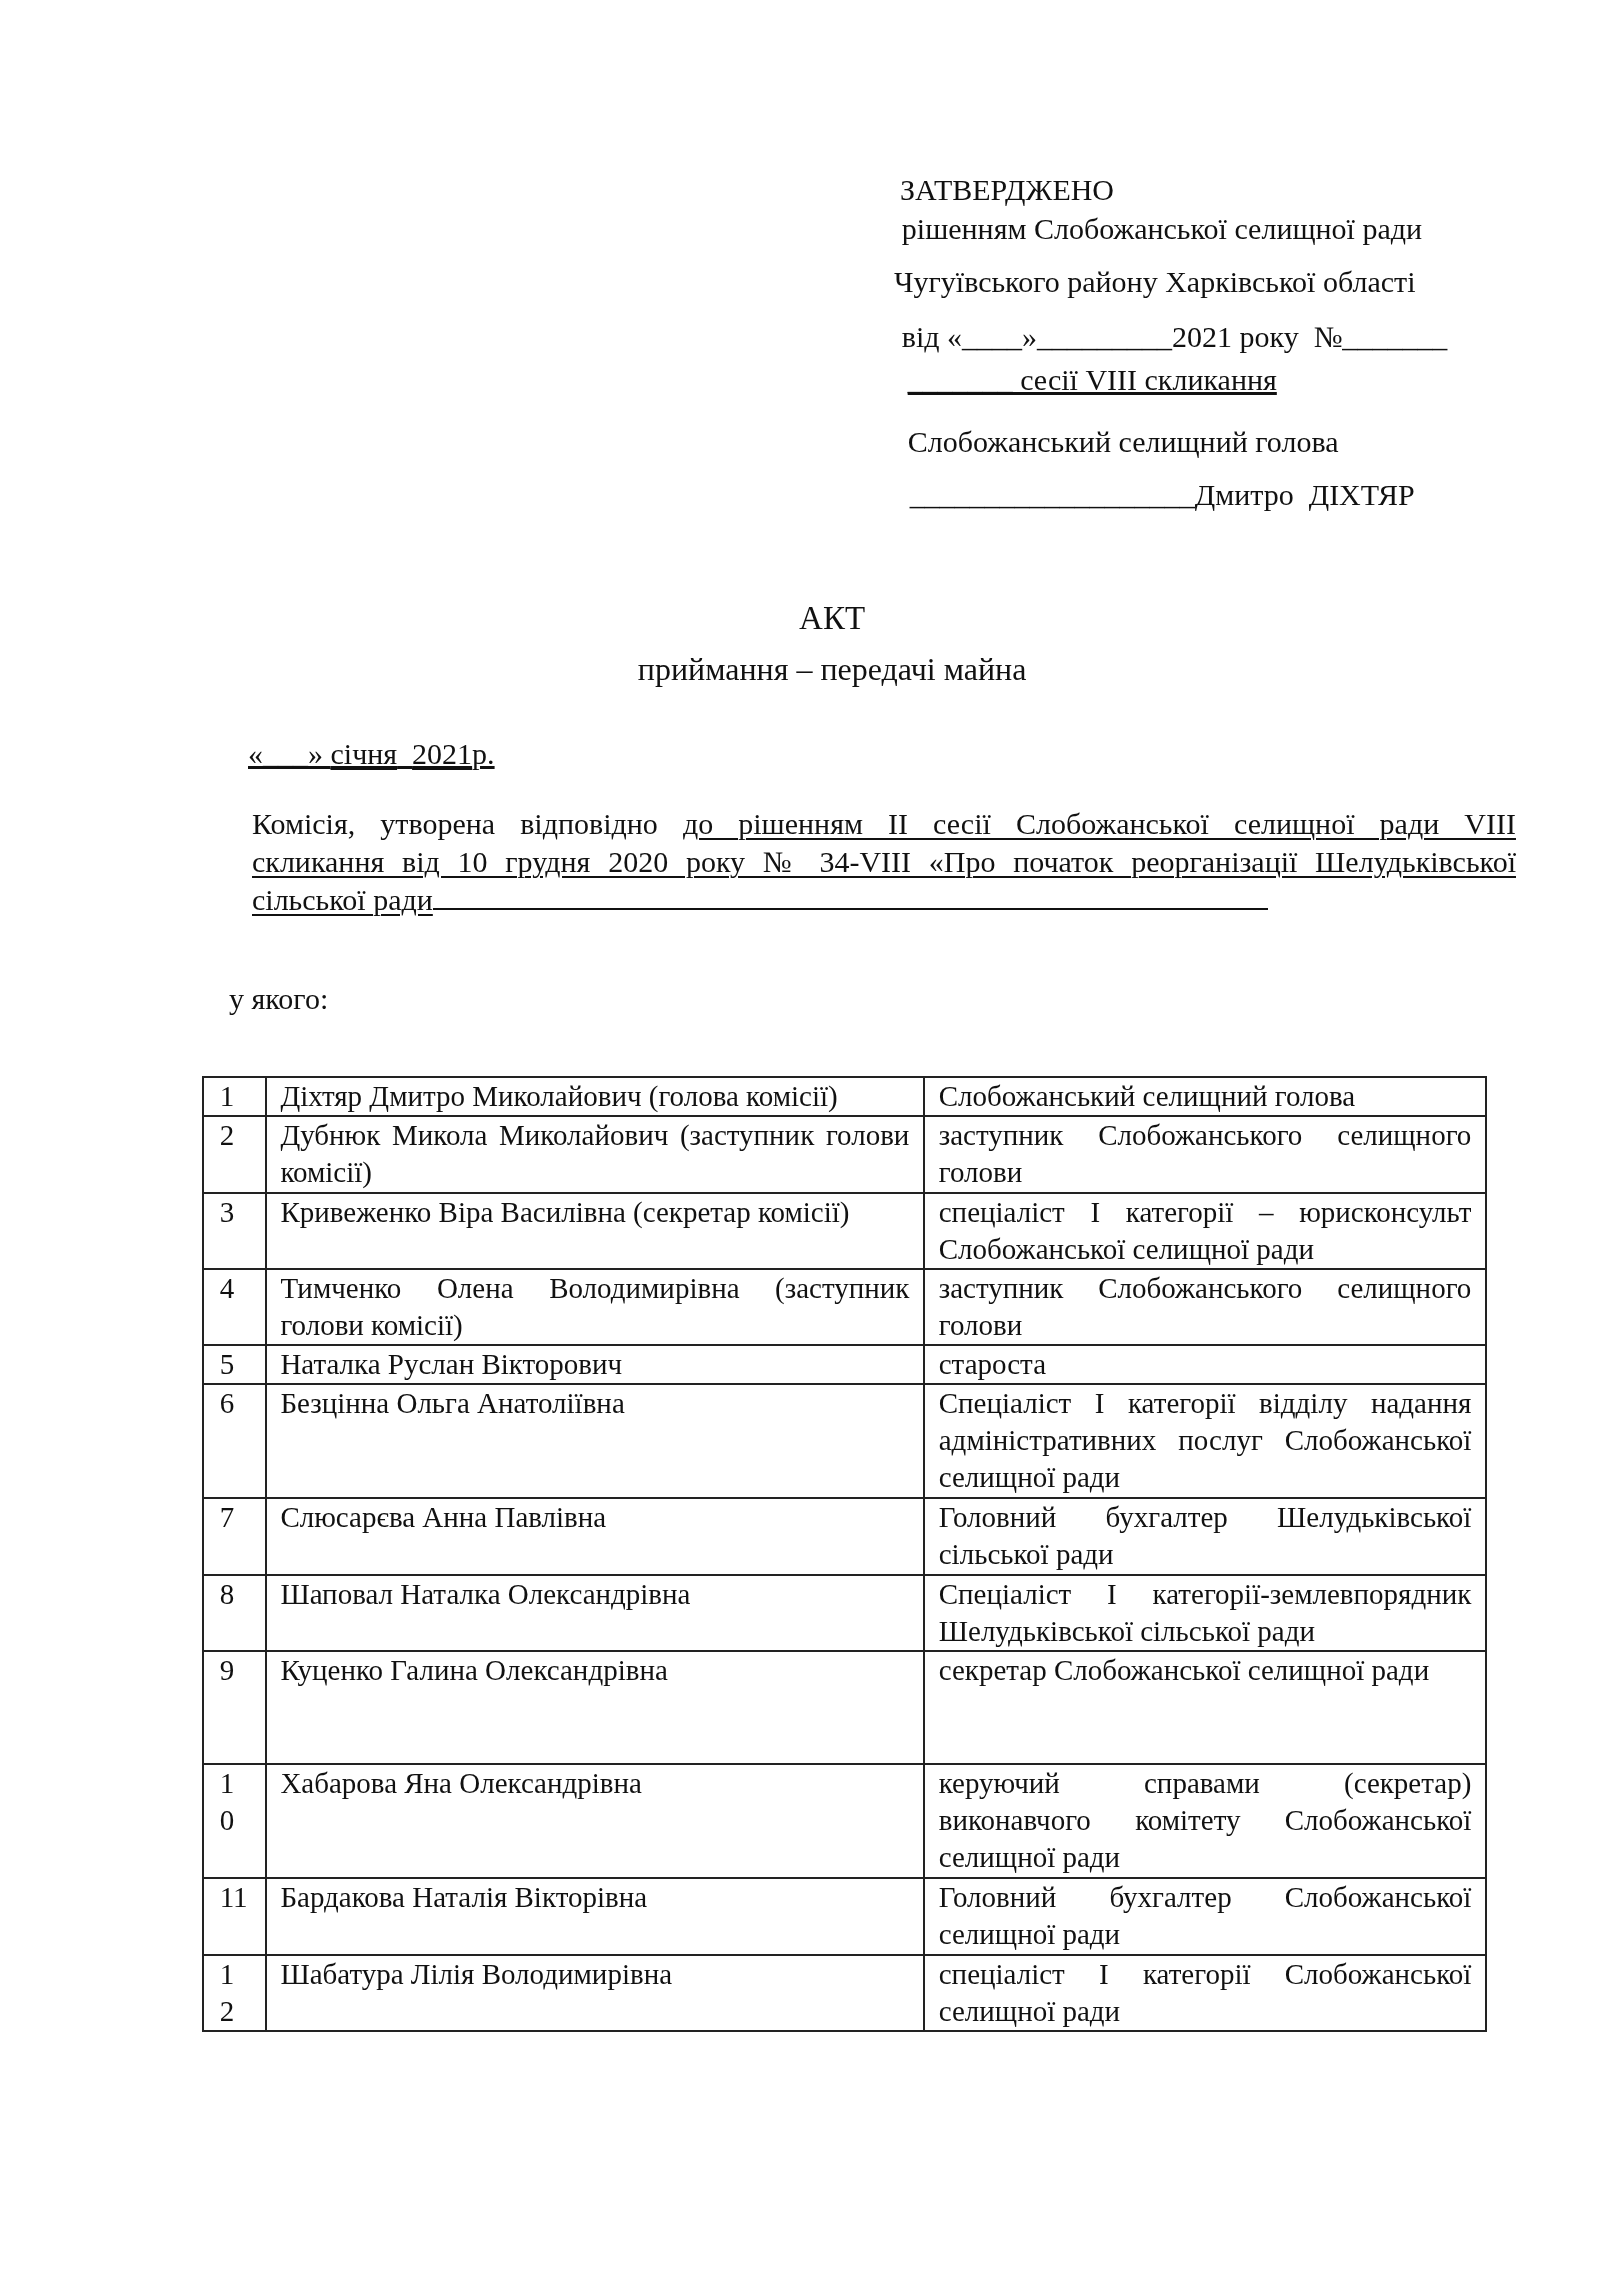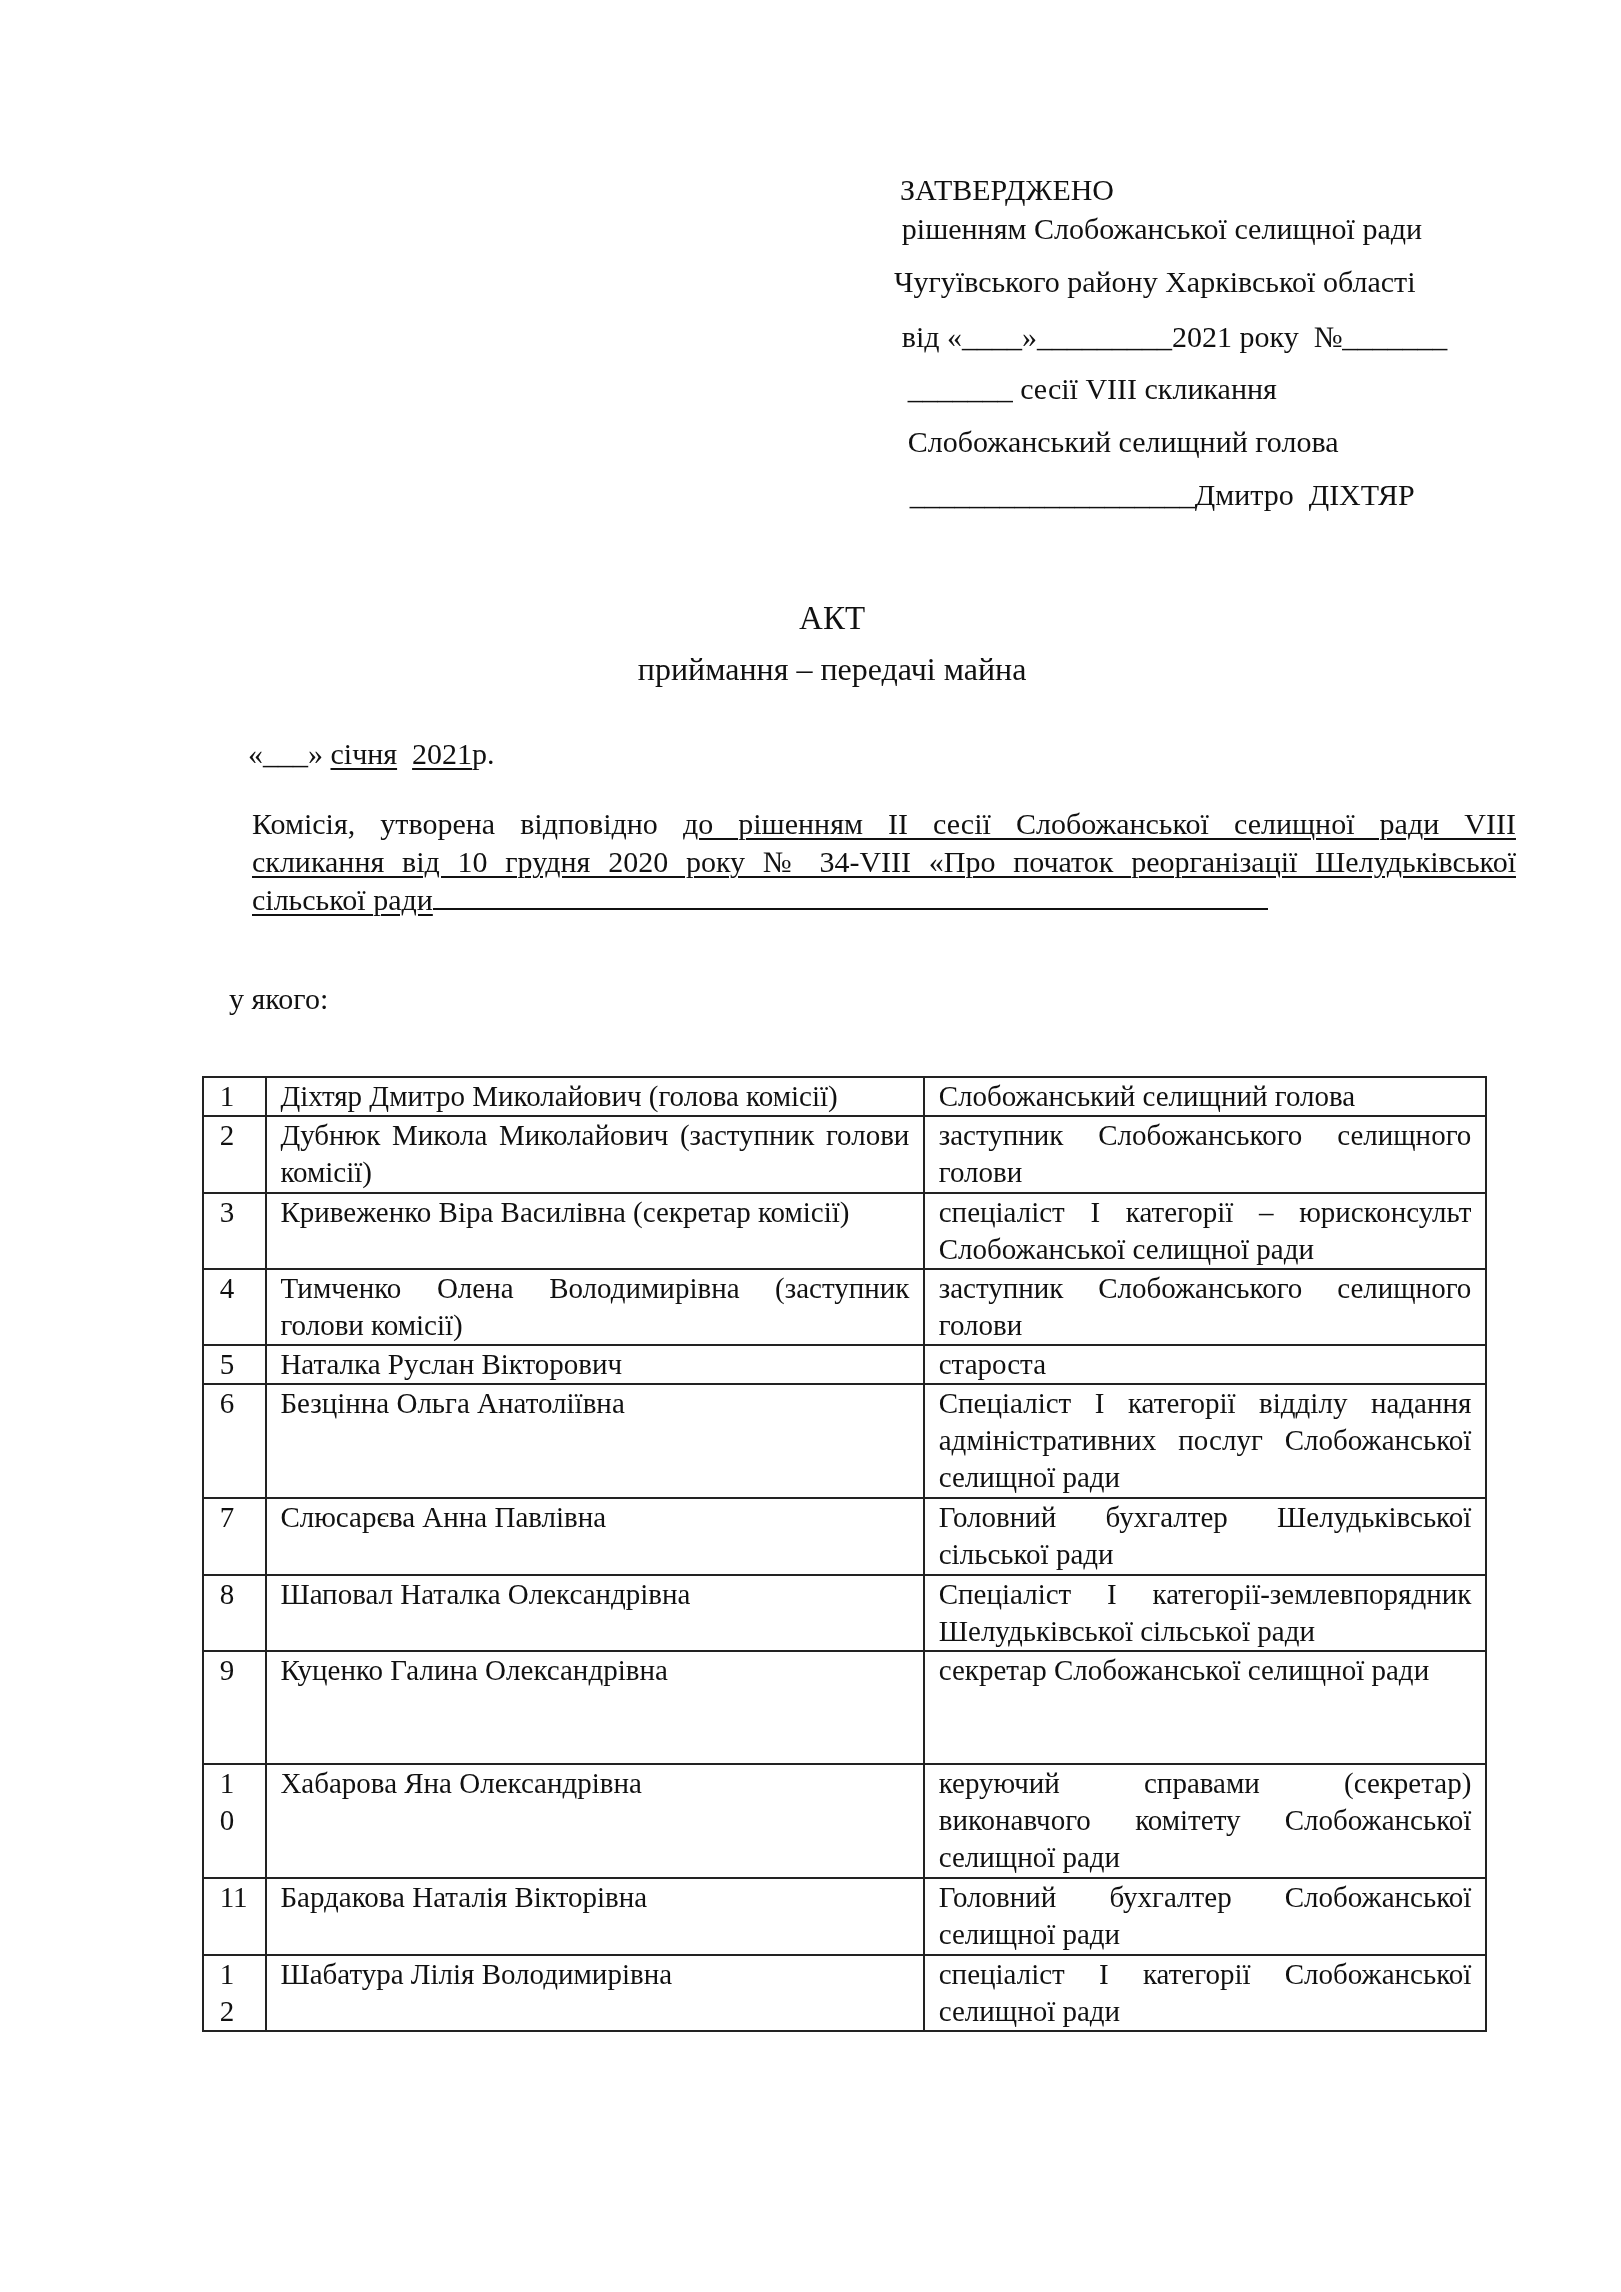--- a/index.html
+++ b/index.html
@@ -41,20 +41,21 @@
       white-space: pre;
     }
     .title.main { top: 600px; left: 21.6px; }
     .title.sub { top: 651px; left: 21.6px; font-size: 32px; }
     .date-line {
       position: absolute;
       left: 248px;
       top: 737px;
       font-size: 30px;
       white-space: pre;
+      text-decoration: underline;
     }
     .u { text-decoration: underline; text-underline-offset: 3.9px; text-decoration-thickness: 2px; }
     .commission {
       position: absolute;
       left: 229px;
       width: 1264px;
       font-size: 30px;
       line-height: 35px;
     }
     .commission .row {
@@ -126,21 +127,21 @@
 </head>
 <body>
 
 <div class="page">
 
   <div class="approval">
     <div class="line" style="left:5.9px;top:0;margin-top:26px;">ЗАТВЕРДЖЕНО</div>
     <div class="line" style="left:7.8px;top:65px;">рішенням Слобожанської селищної ради</div>
     <div class="line" style="left:0;top:118px;">Чугуївського району Харківської області</div>
     <div class="line" style="left:7.8px;top:173px;">від «____»_________2021 року  №_______</div>
-    <div class="line" style="left:13.7px;top:225px;">_______ сесії VIII скликання</div>
+    <div class="line" style="left:13.7px;top:216px;text-decoration:underline;">_______ сесії VIII скликання</div>
     <div class="line" style="left:13.7px;top:278px;">Слобожанський селищний голова</div>
     <div class="line" style="left:15.7px;top:331px;"><span>___________________</span><span>Дмитро  ДІХТЯР</span></div>
   </div>
 
   <div class="title main">АКТ</div>
   <div class="title sub">приймання – передачі майна</div>
 
   <div class="date-line"><span>«</span><span>___</span><span>»</span> <span class="u">січня</span>  <span class="u">2021</span><span>р.</span></div>
 
   <div class="commission" style="top:806px;">

